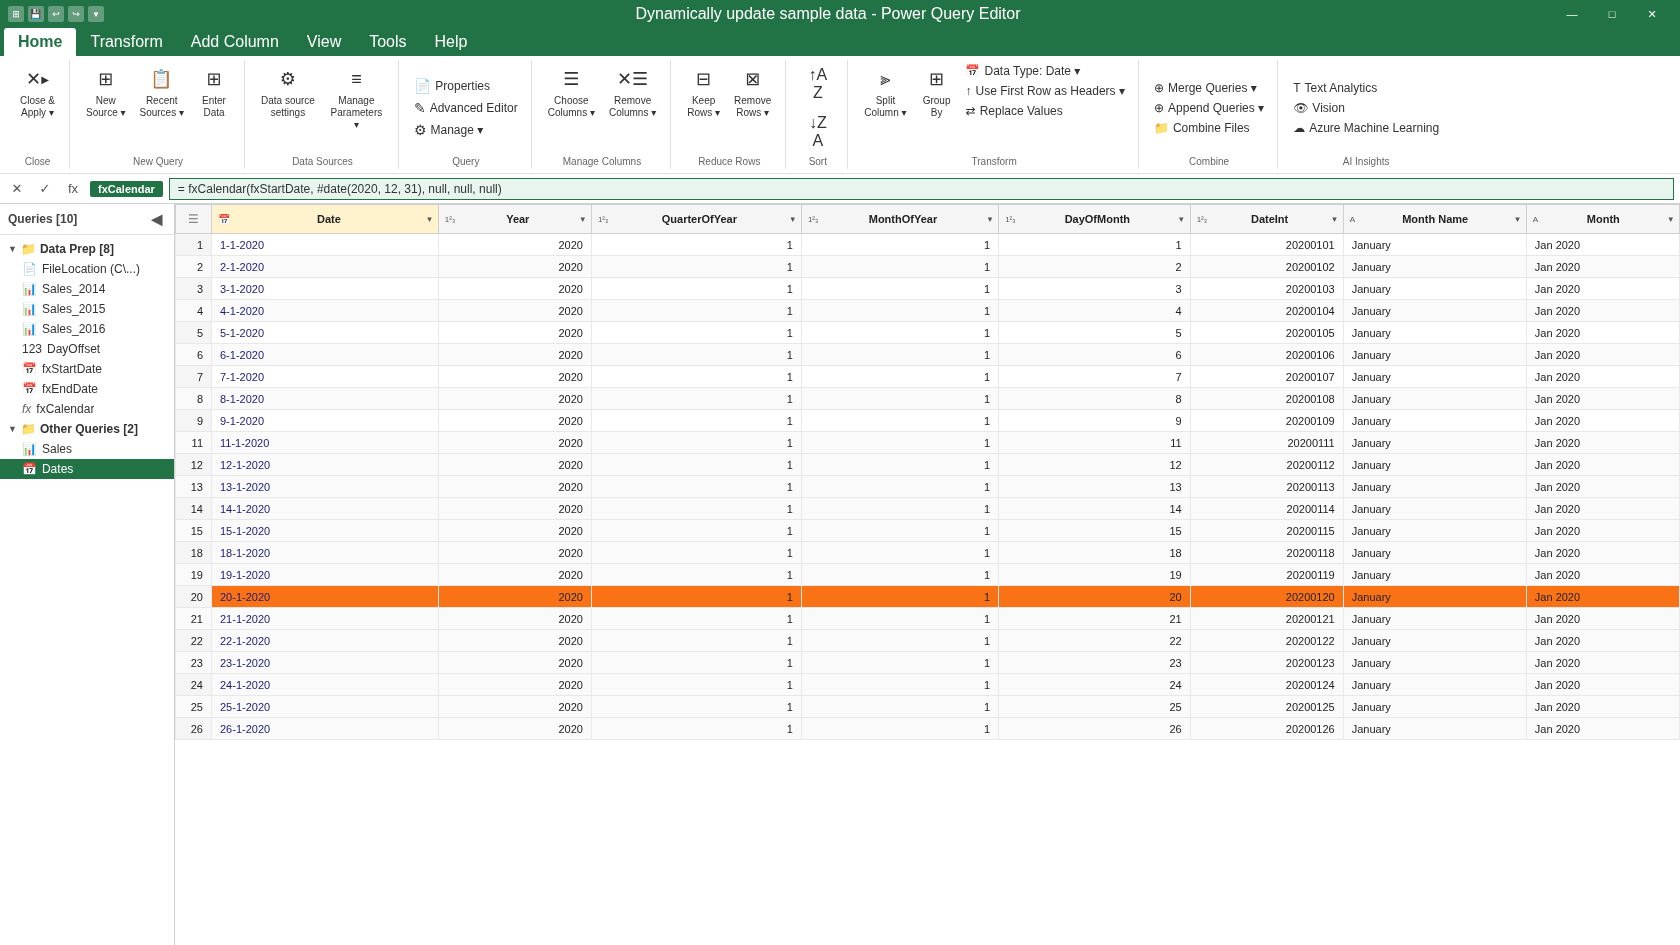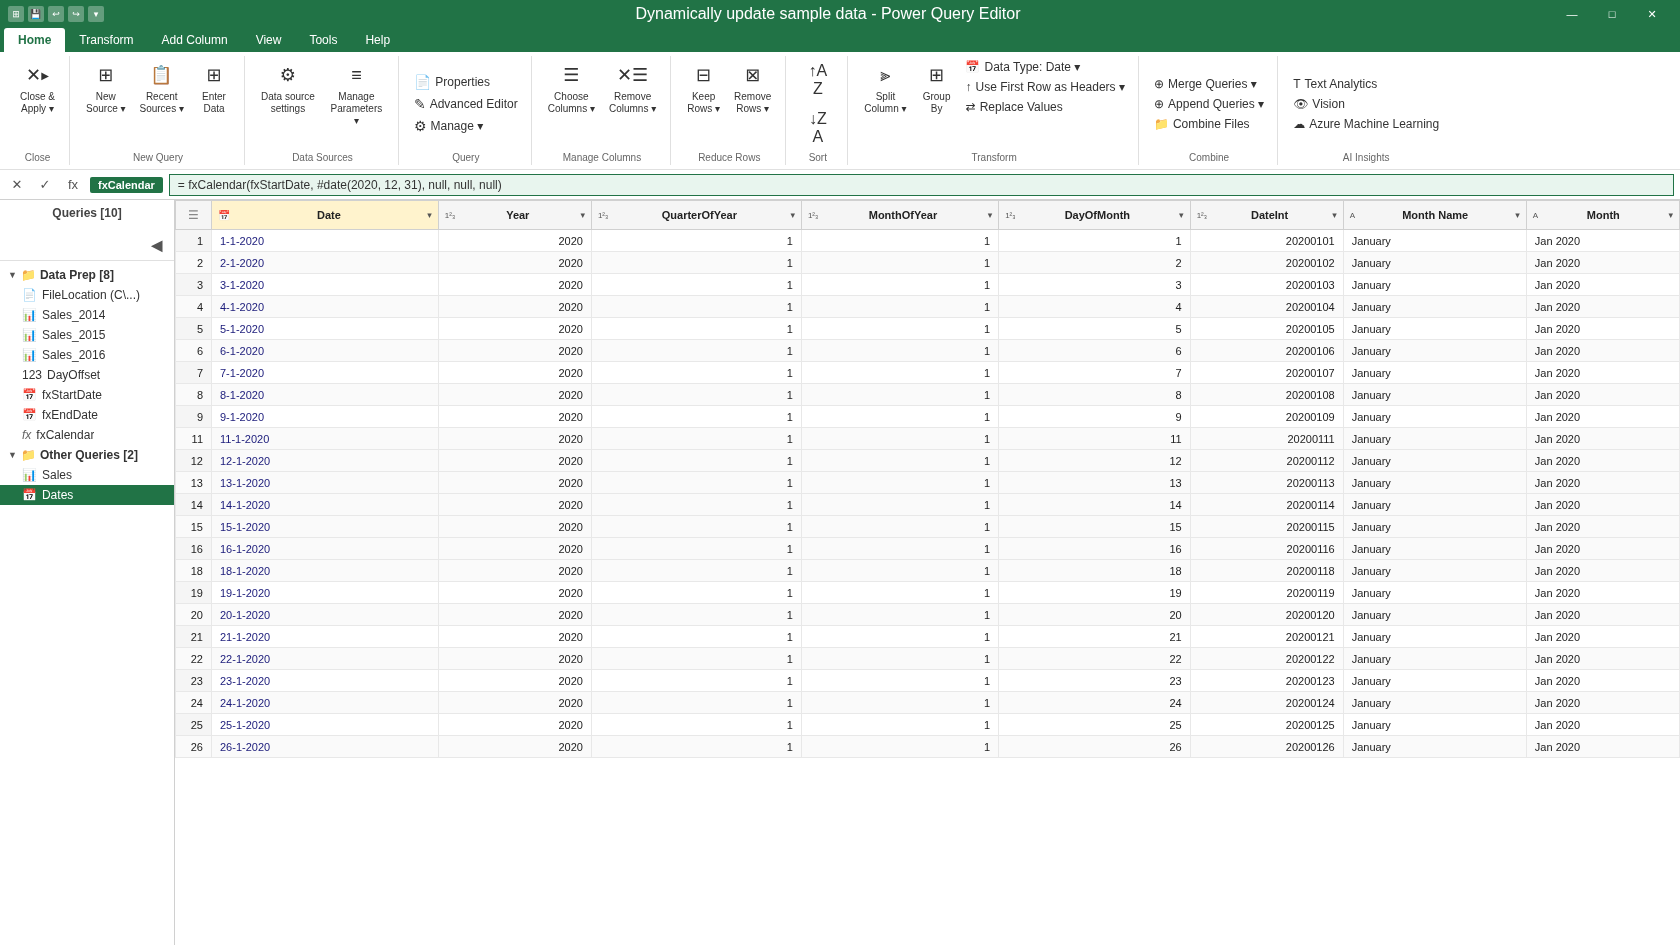--- a/index.html
+++ b/index.html
@@ -22,21 +22,21 @@
     .title-control { width: 40px; height: 28px; display: flex; align-items: center; justify-content: center; color: white; font-size: 11px; cursor: pointer; }
     .ribbon-tabs {
       display: flex;
       background: #217346;
       padding: 0 4px;
     }
     .ribbon-tab {
       color: white;
       padding: 5px 14px;
       cursor: pointer;
-      font-size: 12px;
+      font-size: 16px;
       border-radius: 3px 3px 0 0;
     }
     .ribbon-tab.active { background: white; color: #217346; font-weight: 600; }
 
     .ribbon-content {
       background: white;
       display: flex;
       align-items: stretch;
       padding: 4px 6px;
       min-height: 80px;
@@ -158,22 +158,21 @@
       overflow: hidden;
     }
     .queries-header {
       display: flex;
       align-items: center;
       padding: 6px 8px;
       border-bottom: 1px solid #e0e0e0;
       font-size: 11px;
       font-weight: 600;
       color: #444;
-      gap: 16px;
-      flex-direction: column;
+      gap: 0;
     }
     .queries-collapse {
       margin-left: auto;
       cursor: pointer;
       color: #555;
       font-size: 14px;
       width: 18px;
       height: 18px;
       display: flex;
       align-items: center;
@@ -748,31 +747,20 @@
               <td class="date-cell">15-1-2020</td>
               <td>2020</td>
               <td>1</td>
               <td>1</td>
               <td>15</td>
               <td>20200115</td>
               <td class="text-cell">January</td>
               <td class="text-cell">Jan 2020</td>
             </tr>
             <tr style="background: rgb(250, 250, 250);">
-              <td class="row-num-col">16</td>
-              <td class="date-cell">16-1-2020</td>
-              <td>2020</td>
-              <td>1</td>
-              <td>1</td>
-              <td>16</td>
-              <td>20200116</td>
-              <td class="text-cell">January</td>
-              <td class="text-cell">Jan 2020</td>
-            </tr>
-            <tr style="background: rgb(250, 250, 250);">
               <td class="row-num-col">18</td>
               <td class="date-cell">18-1-2020</td>
               <td>2020</td>
               <td>1</td>
               <td>1</td>
               <td>18</td>
               <td>20200118</td>
               <td class="text-cell">January</td>
               <td class="text-cell">Jan 2020</td>
             </tr>

